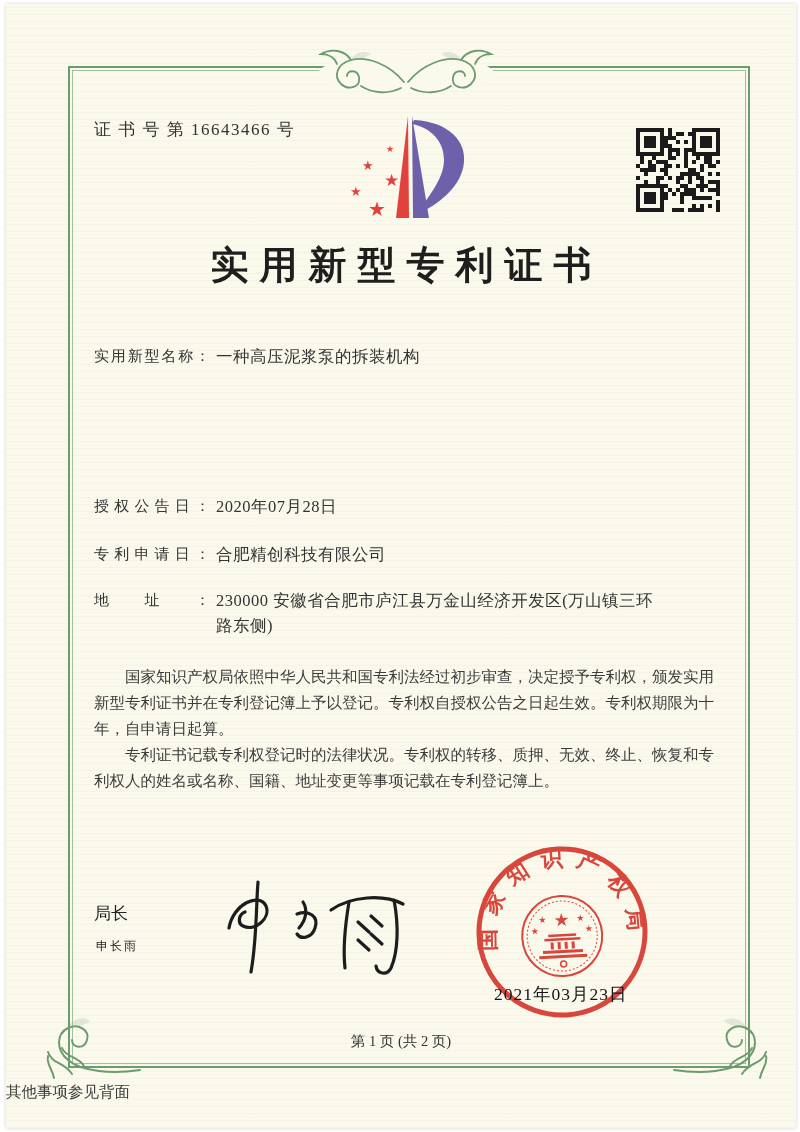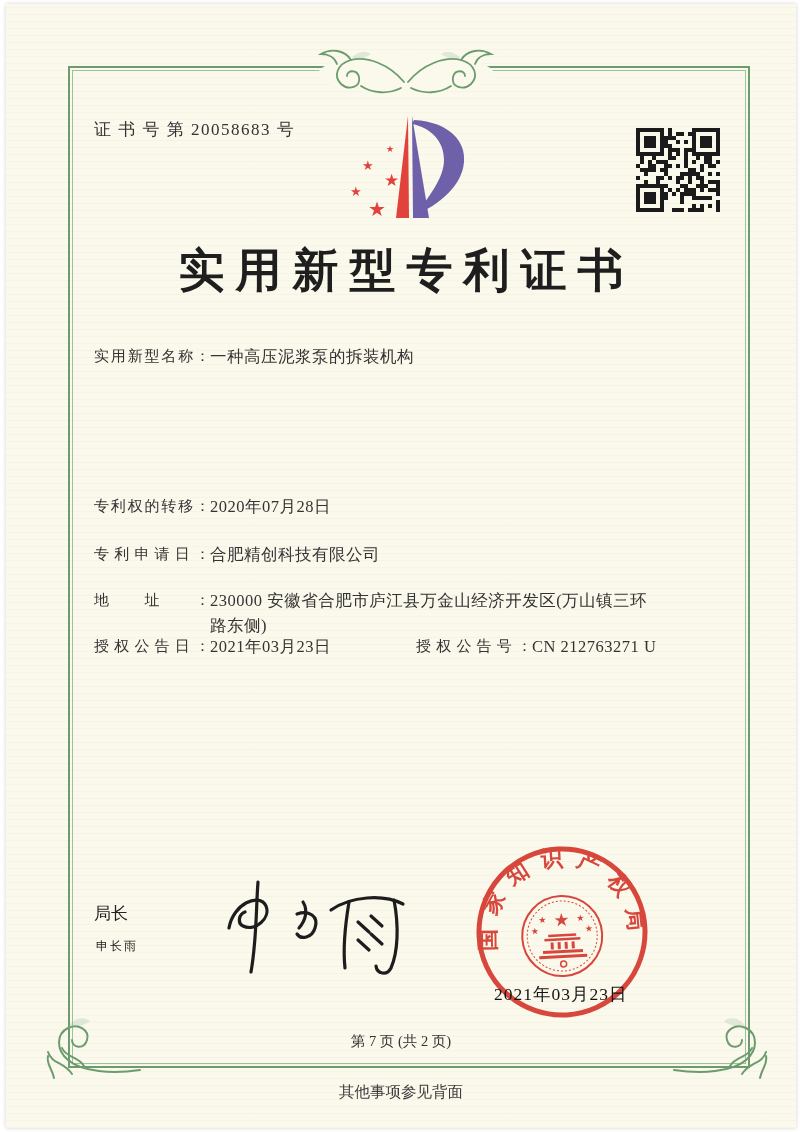--- a/index.html
+++ b/index.html
@@ -9,39 +9,39 @@
          background:var(--paper,#fbf8ec);
          background-image:repeating-linear-gradient(0deg,
             rgba(165,185,155,0.07) 0px, rgba(165,185,155,0.07) 1px,
             transparent 1px, transparent 7px);
          box-shadow:0 0 4px rgba(0,0,0,.18);}
   .frame{position:absolute;left:62px;top:62px;width:678px;height:998px;
          border:2px solid var(--frame-green,#6b9c6d);}
   .frame-inner{position:absolute;inset:2px;border:1px solid var(--frame-green-light,#9fc0a0);}
   .abs{position:absolute;}
   .cert-no{left:88px;top:114px;font-size:17px;letter-spacing:1.5px;color:#333;}
-  .page-title{left:0;right:0;top:236px;text-align:center;font-size:46px;
+  .page-title{left:0;right:0;top:236px;text-align:center;font-size:38px;
               font-weight:bold;letter-spacing:11px;text-indent:11px;color:#1e1e1e;}
   .row{left:88px;width:640px;color:#333;}
   .f-label{display:inline-block;width:116px;font-size:15px;color:#333;
            text-align:justify;text-align-last:justify;vertical-align:top;line-height:25px;}
   .f-label::after{content:"：";}
-  .f-value{display:inline-block;font-size:16.5px;color:#333;
+  .f-value{display:inline-block;margin-left:6px;font-size:16.5px;color:#333;
            vertical-align:top;line-height:25px;max-width:452px;letter-spacing:.5px;}
   .paras{left:88px;top:660px;width:630px;font-size:15.5px;line-height:26px;color:#3c3c3c;}
   .paras p{margin:0;text-indent:2em;}
   .sig-title{left:88px;top:898px;font-size:17px;color:#222;}
   .sig-name{left:90px;top:934px;font-size:12px;letter-spacing:2px;color:#222;}
   .sig-script{left:205px;top:872px;}
   .seal-wrap{left:466px;top:838px;transform:rotate(-3deg);}
   .seal-stroke{stroke:var(--seal-red,#d5382e);fill:none;}
   .seal-fill{fill:var(--seal-red,#d5382e);}
   .seal-date{left:488px;top:978px;font-size:17.5px;letter-spacing:1px;color:#141414;}
   .page-info{left:0;right:0;top:1028px;text-align:center;font-size:14.5px;color:#333;}
-  .back-note{left:0;right:0;top:1078px;text-align:center;font-size:15.5px;color:#3c3c3c;}
+  .back-note{left:0;right:0;top:1078px;text-align:left;font-size:15.5px;color:#3c3c3c;}
   .green-stroke{stroke:var(--frame-green,#6b9c6d);fill:none;}
   .green-soft{fill:rgba(150,185,150,.25);}
   .flourish-right{transform:scaleX(-1);}
   .qr{left:630px;top:124px;width:84px;height:84px;}
   .logo{left:336px;top:110px;}
   .logo-red{fill:var(--logo-red,#e2423c);}
   .logo-purple{fill:var(--logo-purple,#6e61aa);}
 </style>
 </head>
 <body>
@@ -78,21 +78,21 @@
   <svg class="abs flourish-right" style="left:666px;top:1008px;" width="100" height="70" viewBox="0 0 100 70">
     <g class="green-stroke" stroke-width="2" stroke-linecap="round">
       <path d="M98,58 C70,62 40,60 26,48 C14,38 14,22 26,16 C36,11 48,18 45,28 C42,38 30,36 30,28"></path>
       <path d="M30,62 C22,50 10,52 6,40"></path>
       <path d="M42,54 C36,44 24,46 20,36"></path>
       <path d="M12,66 C10,56 4,52 6,44"></path>
     </g>
     <path class="green-soft" d="M26,16 C30,6 42,4 48,9 C42,14 34,14 26,16 Z"></path>
   </svg>
 
-  <div class="abs cert-no">证 书 号 第 20058683 号</div>
+  <div class="abs cert-no">证 书 号 第 16643466 号</div>
 
   <svg class="abs logo" width="140" height="112" viewBox="0 0 140 112">
     <path class="logo-purple" d="M72,6 C108,8 124,28 122,48 C120,72 98,90 72,102 C90,80 102,62 102,46 C102,28 90,14 70,10 Z"></path>
     <polygon class="logo-red" points="66,2 54,104 67,104"></polygon>
     <polygon class="logo-purple" points="70,2 71,104 87,104"></polygon>
     <g class="logo-red" font-family="DejaVu Sans, sans-serif">
       <text x="44" y="38" font-size="9">★</text>
       <text x="20" y="56" font-size="13">★</text>
       <text x="42" y="72" font-size="17">★</text>
       <text x="8" y="82" font-size="13">★</text>
@@ -329,36 +329,34 @@
         <rect x="64" y="80" width="4" height="4"></rect>
         <rect x="80" y="80" width="4" height="4"></rect>
       </svg></div>
 
   <div class="abs page-title">实用新型专利证书</div>
 
   <div class="abs row" style="top:340px">
     <span class="f-label">实用新型名称</span><span class="f-value">一种高压泥浆泵的拆装机构</span>
   </div>
   <div class="abs row" style="top:490px">
-    <span class="f-label">专利权的转移</span><span class="f-value">2020年07月28日</span>
+    <span class="f-label">授权公告日</span><span class="f-value">2020年07月28日</span>
   </div>
   <div class="abs row" style="top:538px">
     <span class="f-label">专利申请日</span><span class="f-value">合肥精创科技有限公司</span>
   </div>
   <div class="abs row" style="top:584px">
     <span class="f-label">地址</span><span class="f-value">230000 安徽省合肥市庐江县万金山经济开发区(万山镇三环路东侧)</span>
   </div>
 
-  <div class="abs row" style="top:630px">
-    <span class="f-label">授权公告日</span><span class="f-value">2021年03月23日</span>
-  </div>
-  <div class="abs" style="left:410px;top:630px">
-    <span class="f-label">授权公告号</span><span class="f-value">CN 212763271 U</span>
-  </div>
-
+
+  <div class="abs paras">
+    <p>国家知识产权局依照中华人民共和国专利法经过初步审查，决定授予专利权，颁发实用新型专利证书并在专利登记簿上予以登记。专利权自授权公告之日起生效。专利权期限为十年，自申请日起算。</p>
+    <p>专利证书记载专利权登记时的法律状况。专利权的转移、质押、无效、终止、恢复和专利权人的姓名或名称、国籍、地址变更等事项记载在专利登记簿上。</p>
+  </div>
 
   <div class="abs sig-title">局长</div>
   <div class="abs sig-name">申长雨</div>
   <svg class="abs sig-script" width="210" height="105" viewBox="0 0 210 105">
     <g fill="none" stroke="#1d1d1d" stroke-width="3.2" stroke-linecap="round">
       <path d="M18,52 C22,28 48,16 55,30 C60,42 44,56 32,50 C26,47 28,38 34,36"></path>
       <path d="M47,6 C45,30 46,62 40,96"></path>
       <path d="M92,26 C97,34 95,44 88,52"></path>
       <path d="M86,38 C98,34 108,40 104,52 C101,62 90,64 86,58"></path>
       <path d="M120,34 C140,20 172,18 192,28"></path>
@@ -392,16 +390,16 @@
         <rect x="2" y="6" width="3" height="7"></rect>
         <rect x="9" y="6" width="3" height="7"></rect>
         <rect x="-20" y="14" width="40" height="3"></rect>
         <rect x="-24" y="19" width="48" height="3"></rect>
         <circle cx="0" cy="28" r="3" class="seal-stroke" stroke-width="1.5"></circle>
       </g>
     </g>
   </svg>
   <div class="abs seal-date">2021年03月23日</div>
 
-  <div class="abs page-info">第 7 页 (共 2 页)</div>
+  <div class="abs page-info">第 1 页 (共 2 页)</div>
   <div class="abs back-note">其他事项参见背面</div>
 
 </div>
 
 </body></html>

